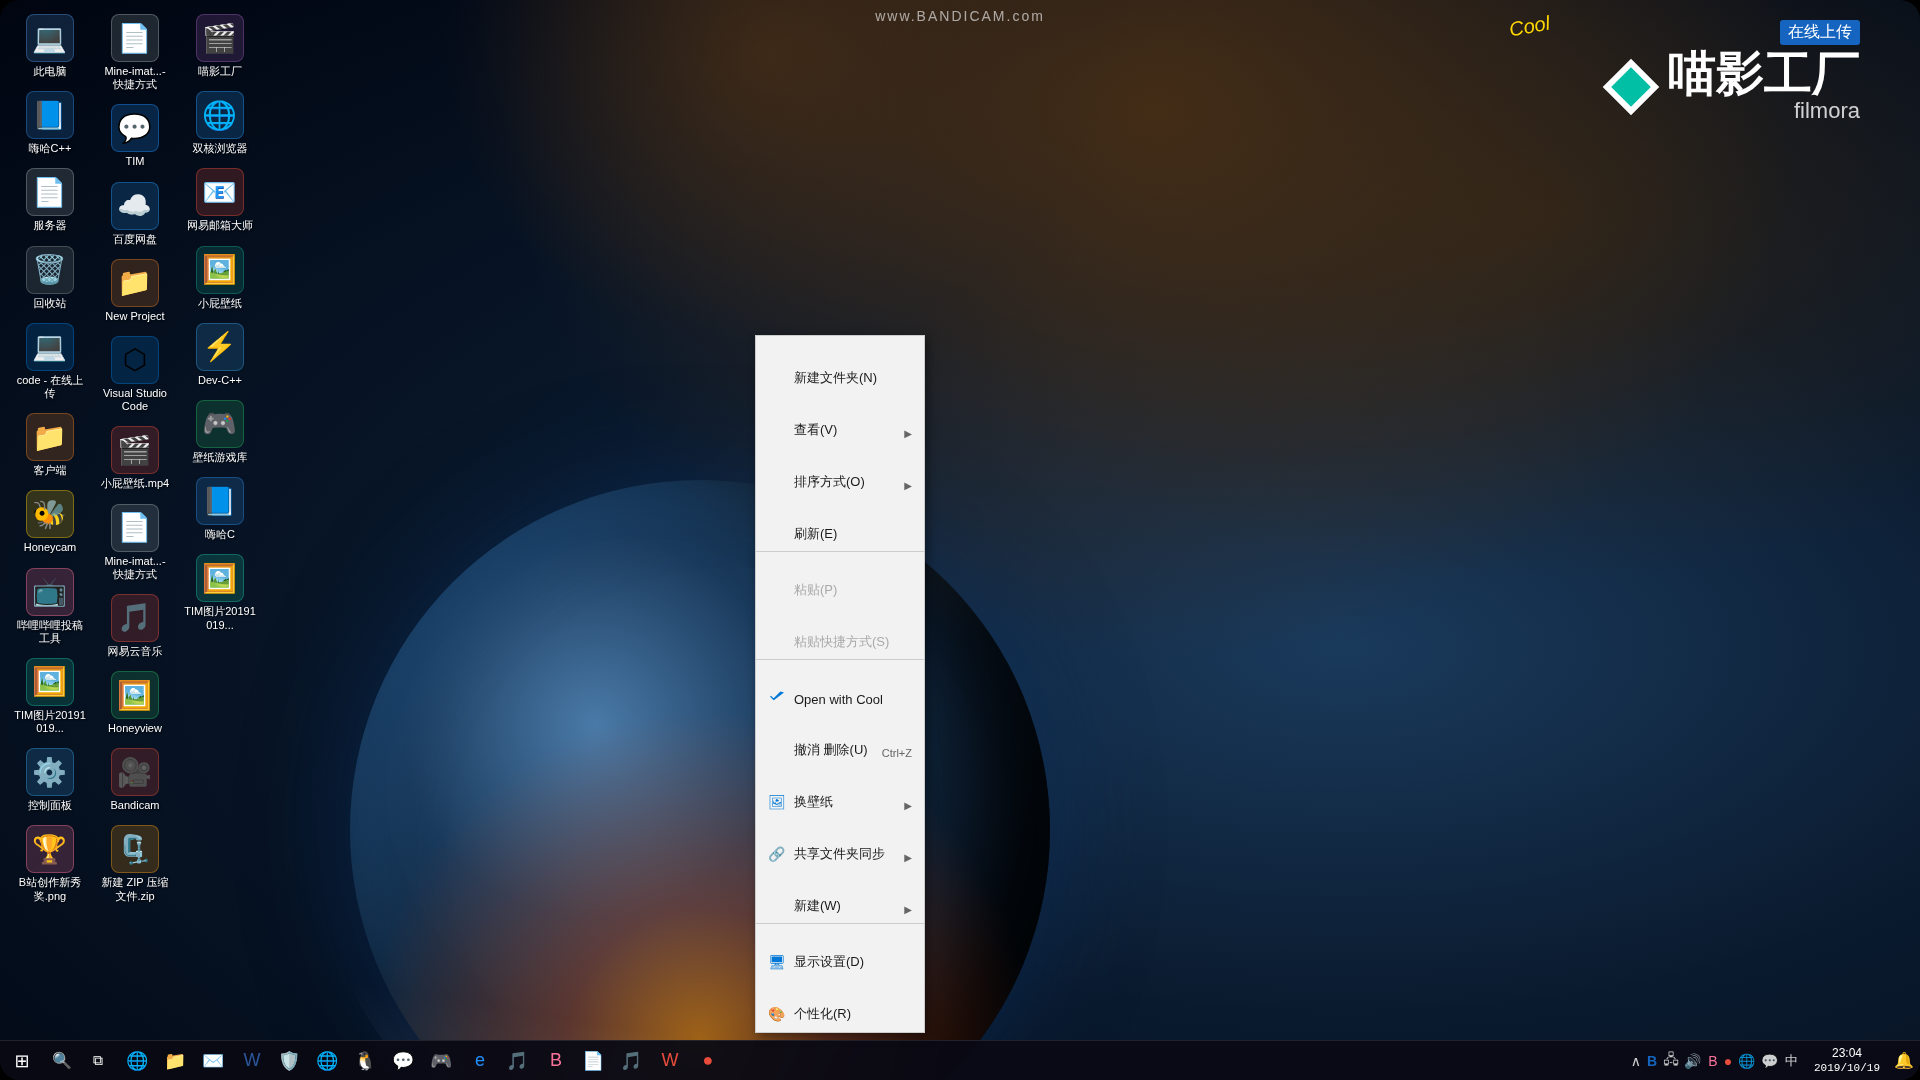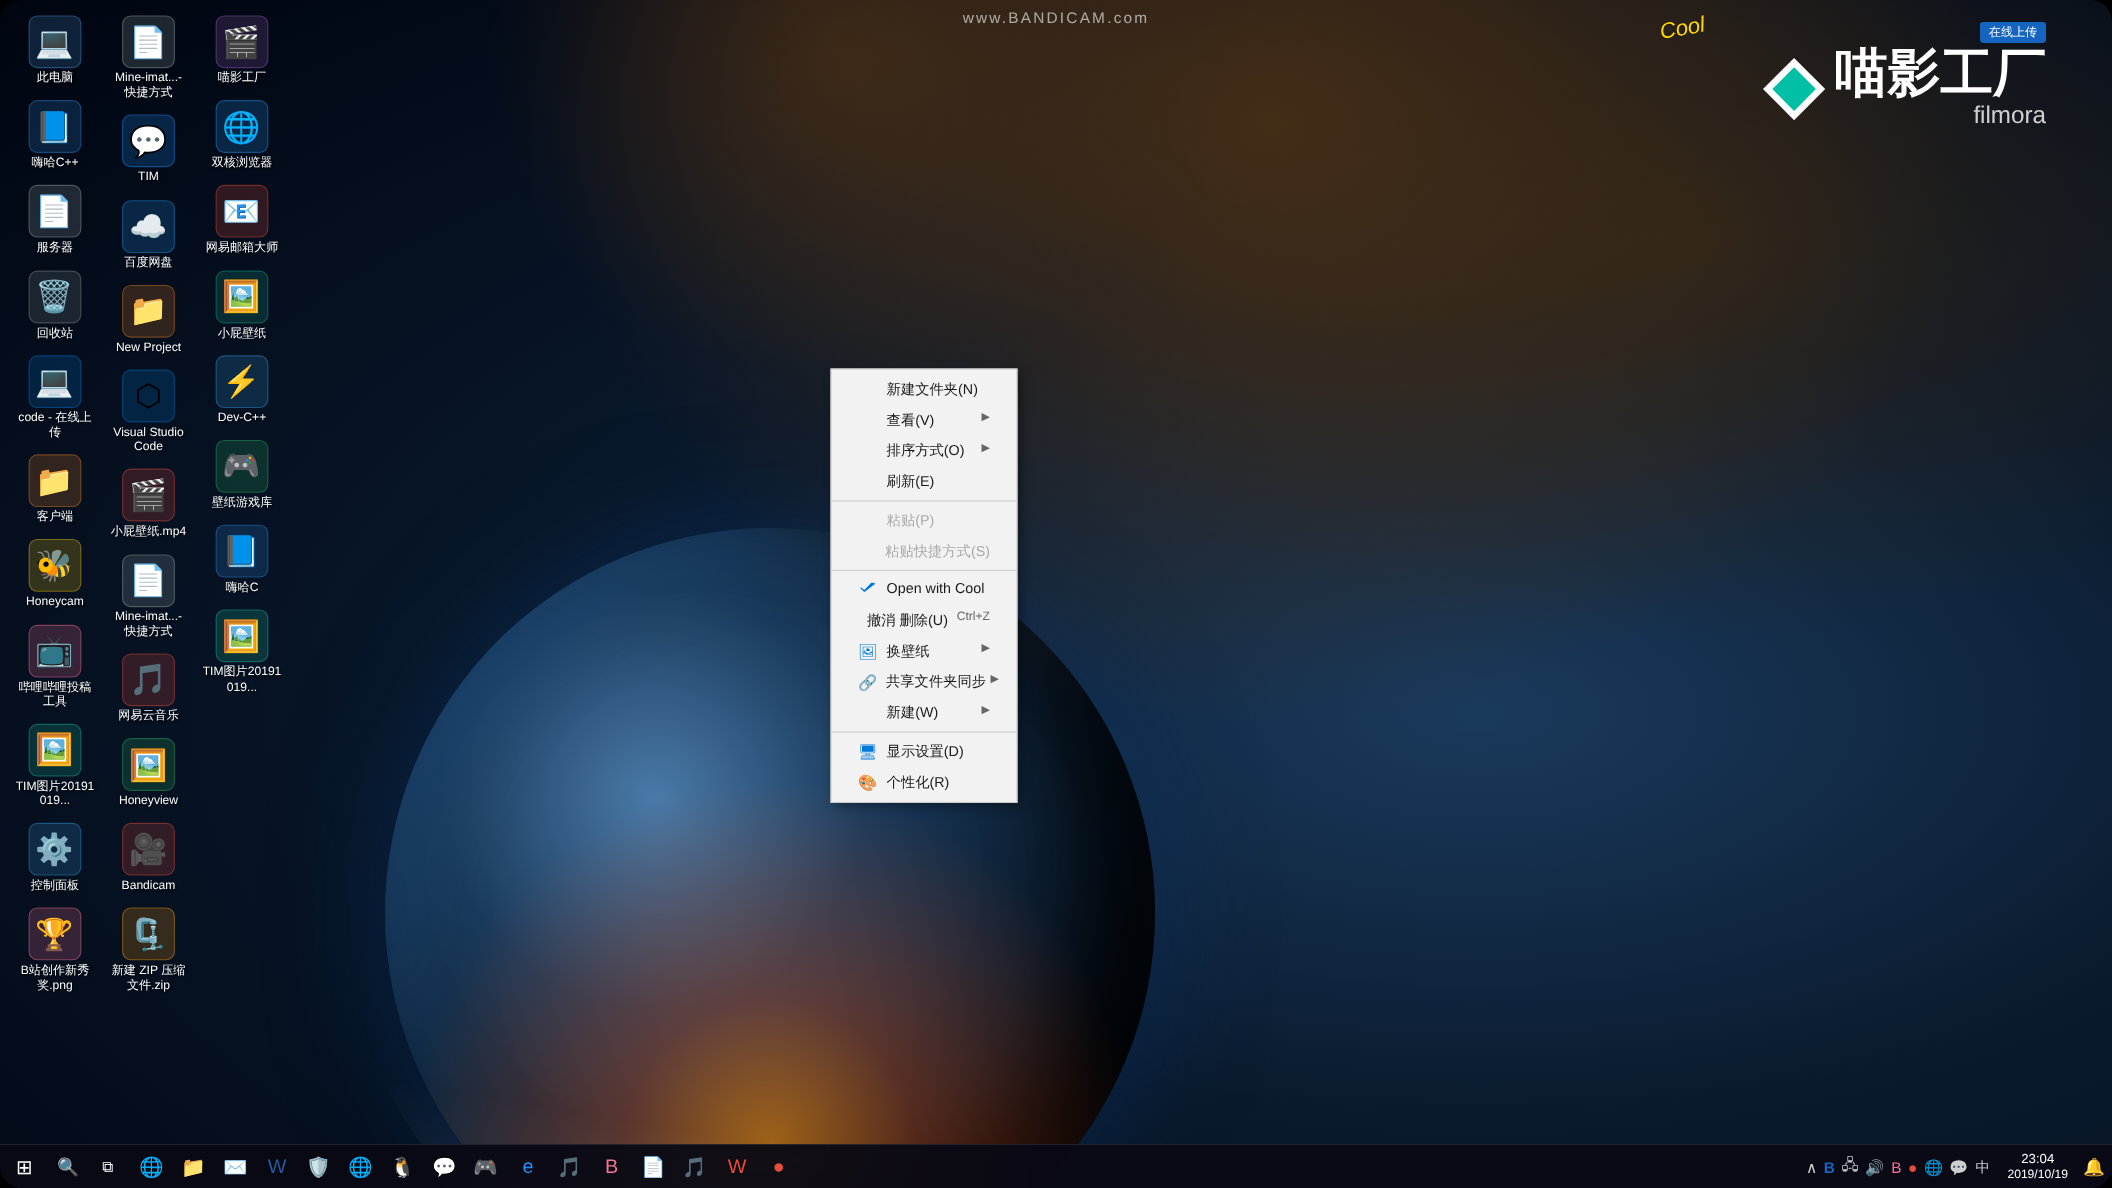--- a/index.html
+++ b/index.html
@@ -86,21 +86,21 @@
       top: 20px;
       right: 60px;
       display: flex;
       flex-direction: column;
       align-items: flex-end;
     }
 
     .brand-badge {
       background: #1565c0;
       color: white;
-      font-size: 11px;
+      font-size: 16px;
       padding: 2px 8px;
       border-radius: 3px;
       margin-bottom: 5px;
     }
 
     .brand-logo {
       display: flex;
       align-items: center;
       gap: 10px;
     }
@@ -280,28 +280,29 @@
       width: 170px;
       background: #f2f2f2;
       border: 1px solid #ccc;
       box-shadow: 3px 3px 10px rgba(0,0,0,0.4);
       z-index: 200;
       padding: 4px 0;
     }
 
     .context-menu-item {
       display: flex;
-      align-items: flex-start;
-      padding: 5px 24px;
+      align-items: flex-end;
+      padding: 5px 12px;
       font-size: 13px;
       color: #1a1a1a;
       cursor: pointer;
       position: relative;
       white-space: nowrap;
       min-height: 28px;
+      margin-top: 24px;
     }
 
     .context-menu-item.disabled {
       color: #aaa;
       cursor: default;
     }
 
     .context-menu-separator {
       height: 1px;
       background: #ccc;
@@ -590,17 +591,17 @@
       <span class="tray-icon">🖧</span>
       <span class="tray-icon">🔊</span>
       <span class="tray-icon" style="color:#fb7299;">B</span>
       <span class="tray-icon" style="color:#e74c3c;">●</span>
       <span class="tray-icon">🌐</span>
       <span class="tray-icon">💬</span>
       <span class="tray-icon" style="font-size:13px;">中</span>
     </div>
     <div class="taskbar-clock">
       <span>23:04</span>
-      <span style="font-size:11px;">2019/10/19</span>
+      <span style="font-size:11px;font-family:Liberation Mono, monospace;">2019/10/19</span>
     </div>
     <div class="notification-icon">🔔</div>
   </div>
 </div>
 
 </body></html>

